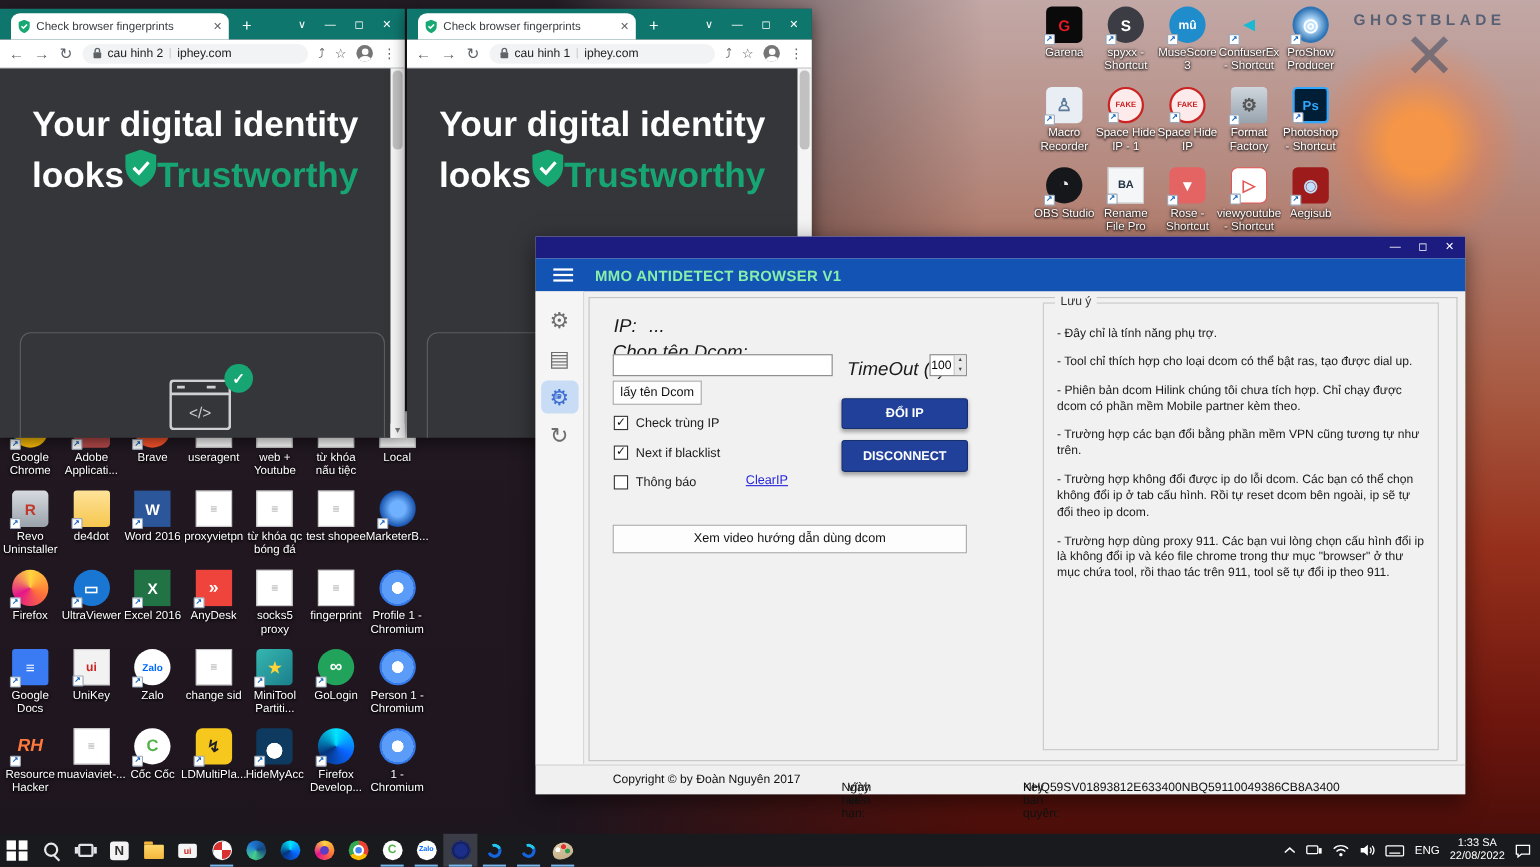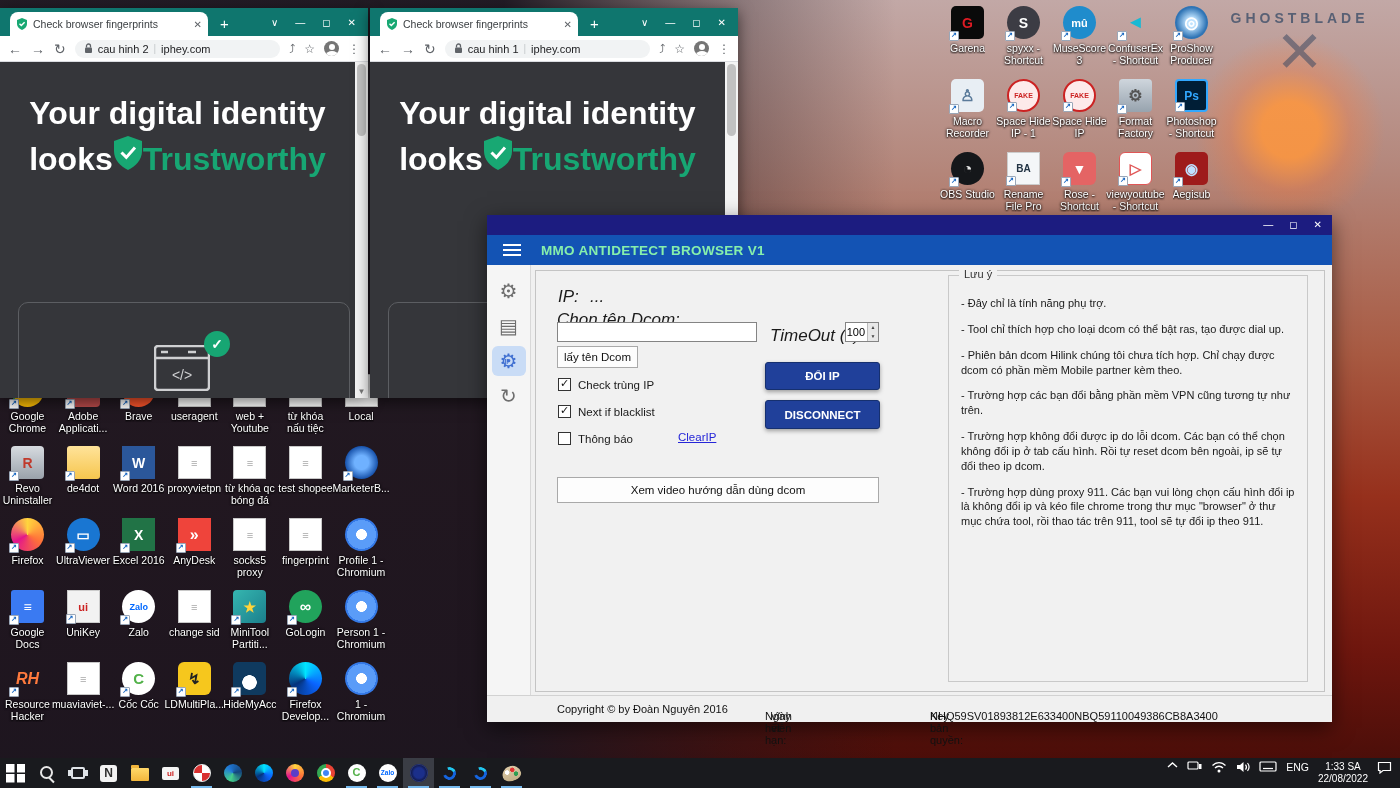--- a/index.html
+++ b/index.html
@@ -141,21 +141,21 @@
   .tb-zalo { width:18px; height:18px; border-radius:50%; background:#fff; }
   .tb-zalo::before { content:"Zalo"; display:block; text-align:center; font:bold 6.5px/18px "Liberation Sans",sans-serif; color:#0068ff; }
   .tb-mmo { width:18px; height:18px; border-radius:50%; background:radial-gradient(circle,#1b2f8a 0 40%,#0c1030 72%);
             box-shadow:inset 0 0 0 1px #2c3a7a; }
   .tb-ring { width:13px; height:13px; border:3px solid; border-color:#21c7f0 #1565e0 #1565e0 transparent; border-radius:50%; transform:rotate(25deg); }
   .tb-palette { width:19px; height:15px; border-radius:50% 50% 50% 50%/60% 60% 40% 40%; transform:rotate(-18deg);
     background:radial-gradient(circle at 30% 35%,#fff 0 2px,transparent 2.5px),
                radial-gradient(circle at 60% 28%,#e23333 0 2px,transparent 2.5px),
                radial-gradient(circle at 72% 60%,#2e9e52 0 2px,transparent 2.5px),
                linear-gradient(#dccaa6,#c4b089); }
-  #tray { margin-left:auto; display:flex; align-items:flex-start; gap:9px; padding-right:8px; color:#fff; }
+  #tray { margin-left:auto; display:flex; align-items:center; gap:9px; padding-right:8px; color:#fff; }
   .trayico { display:flex; align-items:center; cursor:pointer; }
   .trayico svg { display:block; }
   .clock { text-align:center; font-size:10px; line-height:1.25; cursor:default; }
 
   .green { color:#17a673; }
 </style>
 </head>
 <body>
 
 <div class="wlogo">
@@ -793,21 +793,21 @@
 
           <p>- Trường hợp các bạn đổi bằng phần mềm VPN  cũng tương tự như trên.</p>
 
           <p>- Trường hợp không đổi được ip do lỗi dcom. Các bạn có thể chọn không đổi ip ở tab cấu hình. Rồi tự reset dcom bên ngoài, ip sẽ tự đổi theo ip dcom.</p>
 
           <p>- Trường hợp dùng proxy 911. Các bạn vui lòng chọn cấu hình đổi ip là không đổi ip và kéo file chrome trong thư mục "browser" ở thư mục chứa tool, rồi thao tác trên 911, tool sẽ tự đổi ip theo 911.</p>
         </div>
     </div>
   </div>
   <div class="afooter">
-    <span class="ft-copy">Copyright © by Đoàn Nguyên 2016</span>
+    <span class="ft-copy">Copyright © by Đoàn Nguyên 2017</span>
     <span class="ft-exp">
       <span>Ngày hết hạn:</span>&nbsp;&nbsp;<span>vĩnh viễn</span>
     </span>
     <span class="ft-key">
       <span>Key bản quyền:</span> 
         <span>NHQ59SV01893812E633400NBQ59110049386CB8A3400</span>
     </span>
   </div>
 </div>
 

